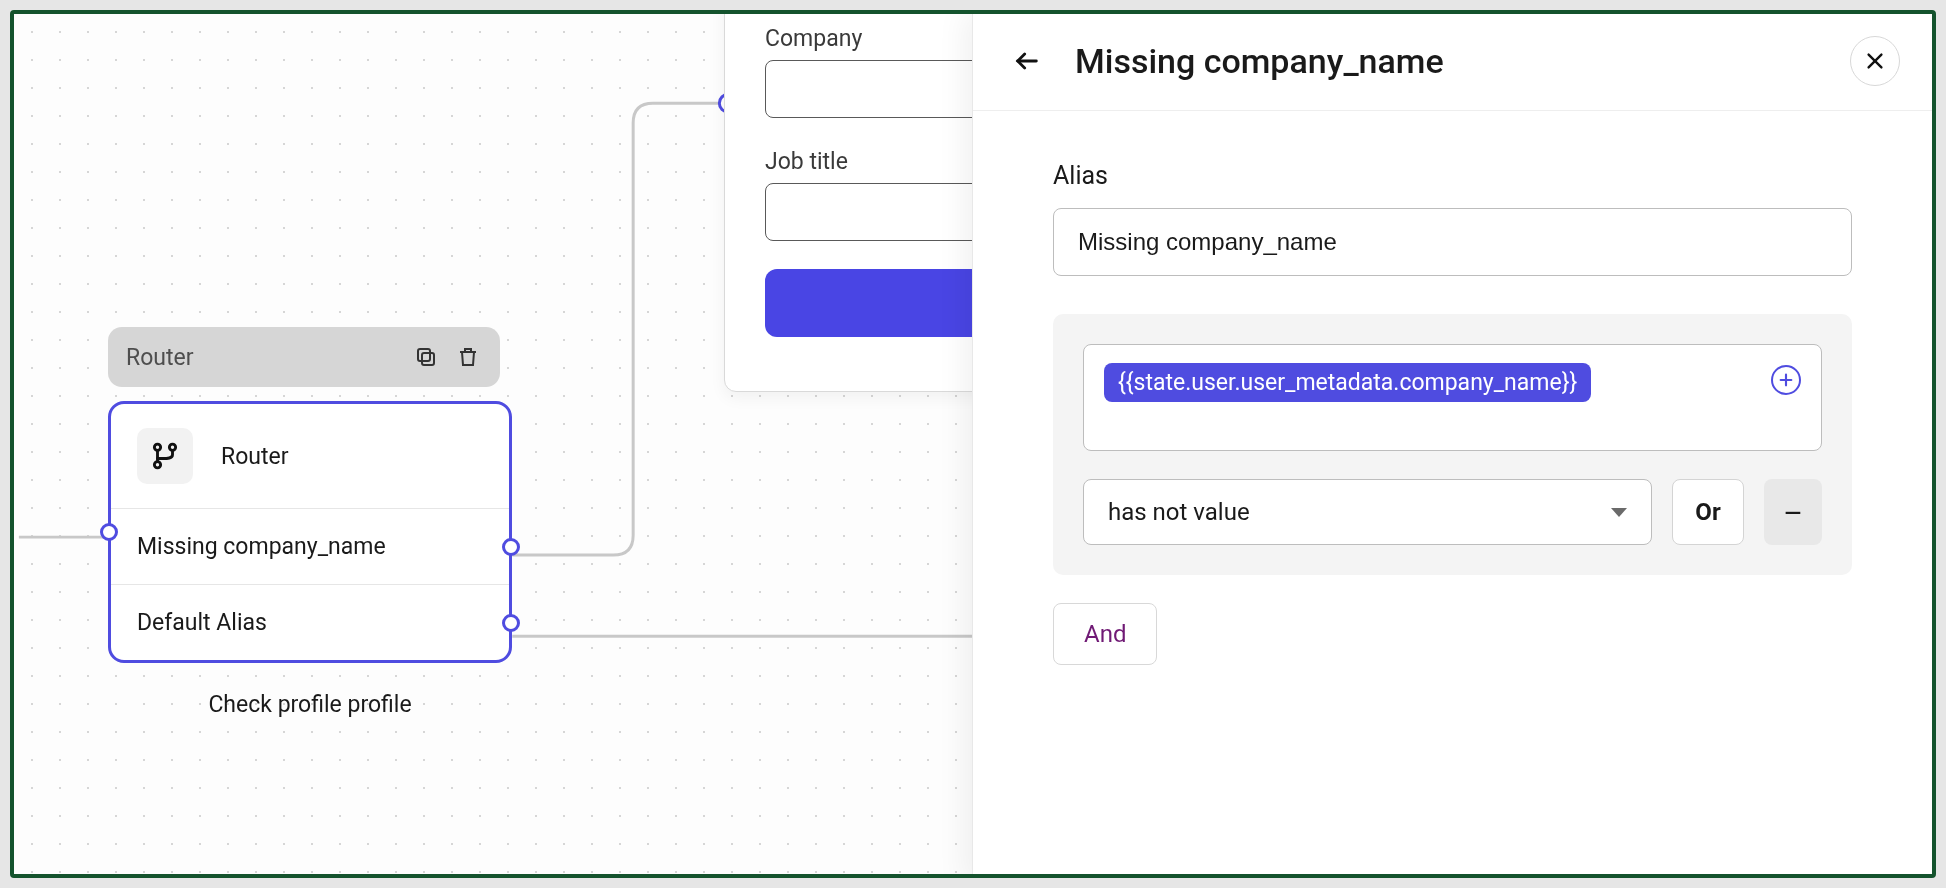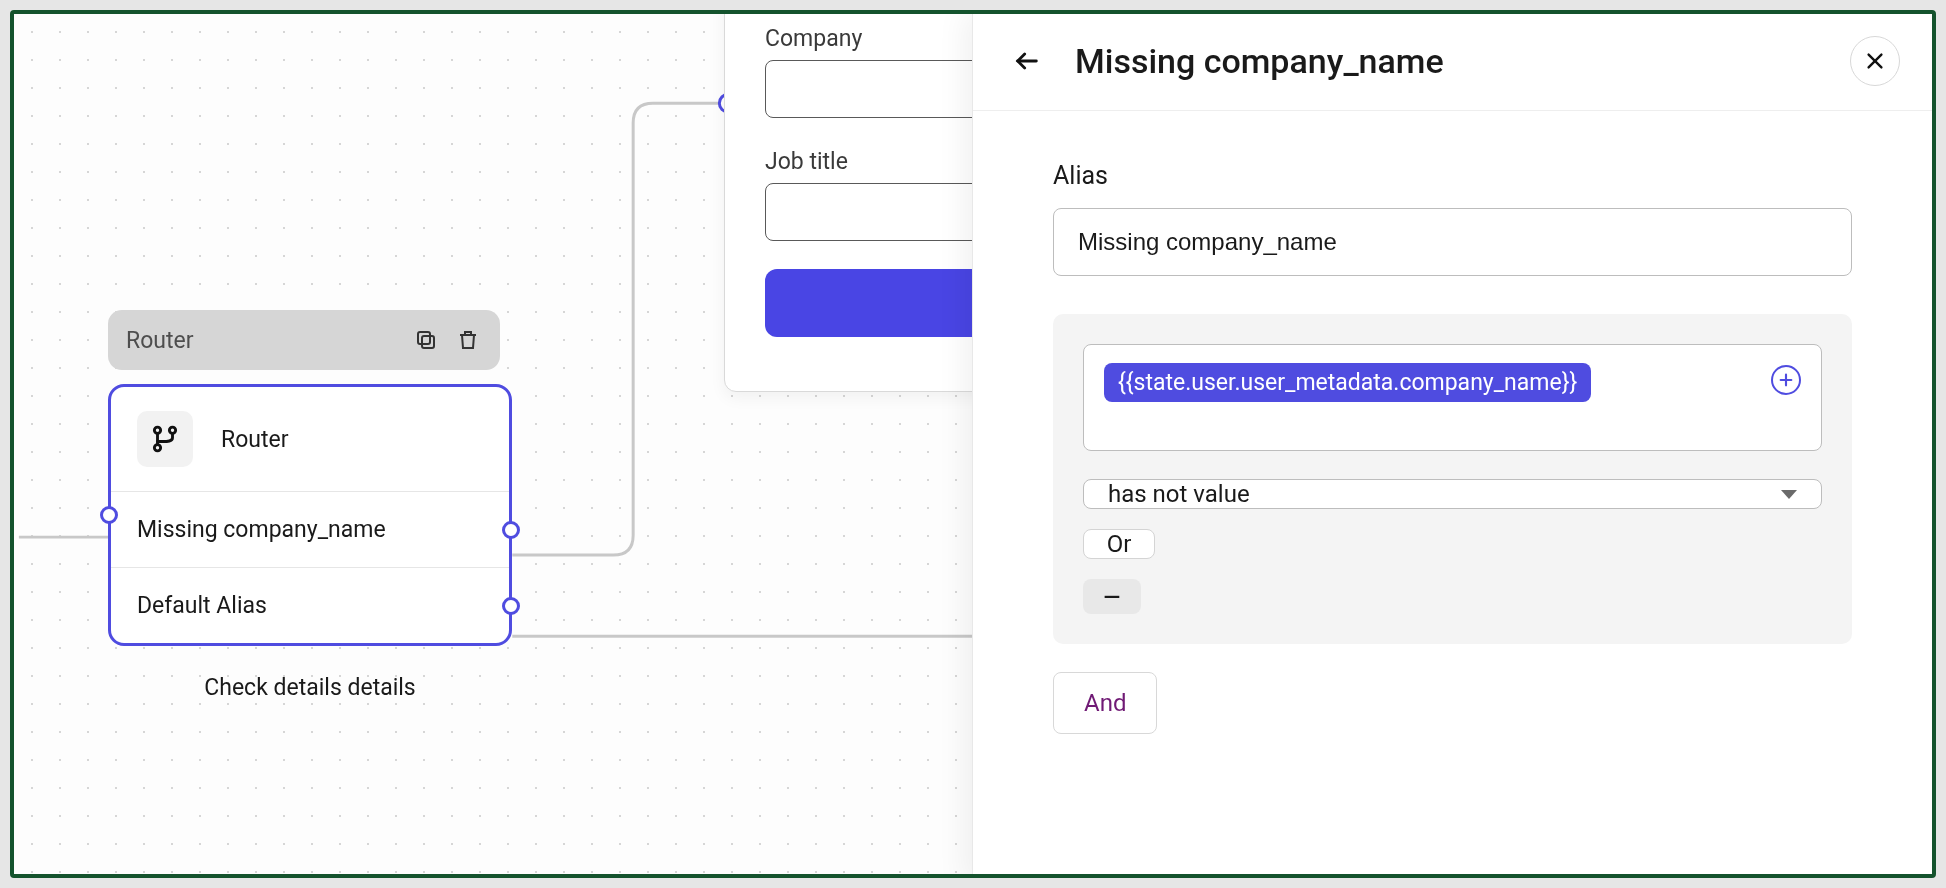--- a/index.html
+++ b/index.html
@@ -33,21 +33,21 @@
     position: absolute;
     inset: 0;
     width: 100%;
     height: 100%;
     pointer-events: none;
   }
   
   .node-wrap {
     position: absolute;
     left: 94px;
-    top: 296px;
+    top: 313px;
   }
   .node-header {
     background: #d6d6d6;
     border-radius: 14px;
     padding: 12px 18px;
     display: flex;
     align-items: center;
     justify-content: space-between;
     width: 392px;
     height: 60px;
@@ -228,21 +228,20 @@
     cursor: pointer;
     flex-shrink: 0;
     margin-left: 16px;
     margin-top: 2px;
   }
   .cond-row {
     margin-top: 28px;
     display: flex;
     gap: 20px;
     align-items: stretch;
-    flex-direction: column;
   }
   .select-box {
     flex: 1;
     height: 66px;
     background: #fff;
     border: 1.5px solid #bdbdbd;
     border-radius: 8px;
     display: flex;
     align-items: center;
     justify-content: space-between;
@@ -253,20 +252,21 @@
   }
   .or-btn {
     width: 72px;
     background: #fff;
     border: 1.5px solid #d4d4d4;
     border-radius: 8px;
     display: flex; align-items: center; justify-content: center;
     font-size: 24px;
     color: #1a1a1a;
     cursor: pointer;
+    font-weight: bold;
   }
   .minus-btn {
     width: 58px;
     background: #e8e8e8;
     border-radius: 8px;
     display: flex; align-items: center; justify-content: center;
     font-size: 30px;
     color: #1a1a1a;
     cursor: pointer;
   }
@@ -353,21 +353,21 @@
       <div class="node-row">
         <span>Missing company_name</span>
         <div class="port row-right"></div>
       </div>
       <div class="node-row">
         <span>Default Alias</span>
         <div class="port row-right"></div>
       </div>
     </div>
 
-    <div class="node-caption">Check details details</div>
+    <div class="node-caption">Check profile profile</div>
   </div>
 
   <div class="side-panel">
     <div class="panel-header">
       <div class="back-btn">
         <svg width="28" height="28" viewBox="0 0 24 24" fill="none" stroke="#111" stroke-width="2.4" stroke-linecap="round">
           <path d="M20 12H4"></path>
             <path d="M10 6l-6 6 6 6"></path>
         </svg>
       </div>

